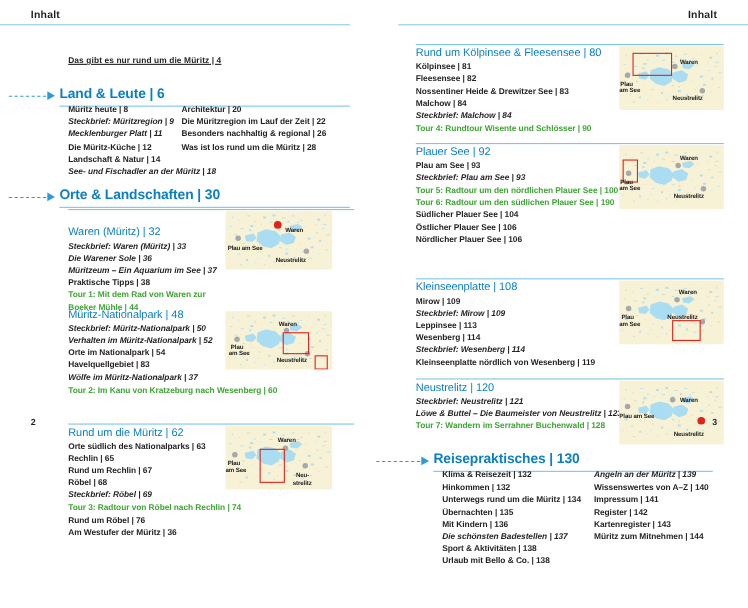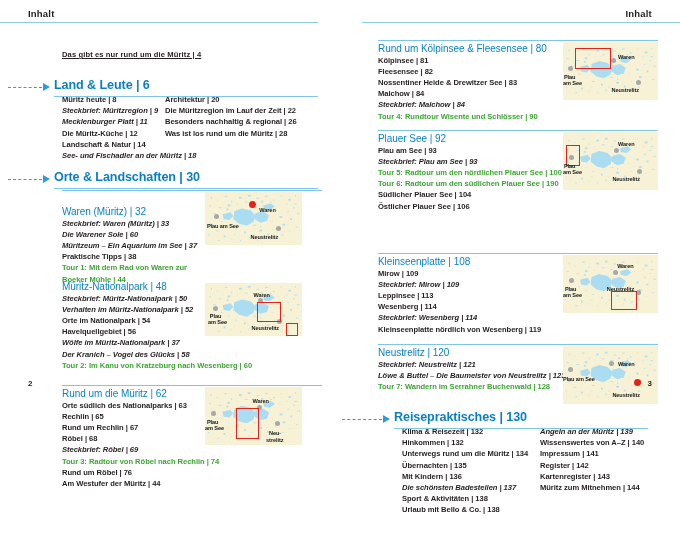--- a/index.html
+++ b/index.html
@@ -126,21 +126,21 @@
     <div class="arrow"></div>
     <div class="bigsec-title">Orte &amp; Landschaften | 30</div>
     <div class="bigsec-rule" style="width:264px;"></div>
   </div>
 
   <div class="block" id="blk-waren" style="left:62px;top:190px;width:260px;">
       <div class="block-rule" style="width: 260px;"></div>
       <div class="subhead" style="margin-top: 16px;">Waren (Müritz) | 32</div>
       <ul class="toc">
         <li class="it">Steckbrief: Waren (Müritz) | 33</li>
-        <li class="it">Die Warener Sole | 60</li>
+        <li class="it">Die Warener Sole | 36</li>
         <li class="it">Müritzeum – Ein Aquarium im See | 37</li>
         <li class="">Praktische Tipps | 38</li>
         <li class="tour">Tour 1: Mit dem Rad von Waren zur</li>
         <li class="tour">Boeker Mühle | 44</li>
       </ul>
       <div class="thumb" style="left: 143px; top: 2px; width: 97px; height: 53px;">
         <svg viewBox="0 0 100 55" width="97" height="53">
           <rect width="100" height="55" fill="#f7f2d6"></rect>
           <rect x="6" y="5" width="0.9" height="1.9" fill="#aadcf2" opacity="0.85"></rect>
           <rect x="12" y="8" width="0.9" height="0.9" fill="#aadcf2" opacity="0.85"></rect>
@@ -213,23 +213,22 @@
         <div class="mlabel" style="left: 1.94px; top: 30.8364px;">Plau am See</div>
         <div class="mlabel" style="left: 45.59px; top: 42.4px;">Neustrelitz</div>
       </div>
     </div>
   <div class="block" id="blk-np" style="left:62px;top:281px;width:260px;">
       <div class="subhead" style="margin-top: 0px;">Müritz-Nationalpark | 48</div>
       <ul class="toc">
         <li class="it">Steckbrief: Müritz-Nationalpark | 50</li>
         <li class="it">Verhalten im Müritz-Nationalpark | 52</li>
         <li class="">Orte im Nationalpark | 54</li>
-        <li class="">Havelquellgebiet | 56</li>
+        <li class="">Havelquellgebiet | 83</li>
         <li class="it">Wölfe im Müritz-Nationalpark | 37</li>
-        <li class="it">Der Kranich – Vogel des Glücks | 58</li>
         <li class="tour">Tour 2: Im Kanu von Kratzeburg nach Wesenberg | 60</li>
       </ul>
       <div class="thumb" style="left: 143px; top: 2px; width: 97px; height: 53px;">
         <svg viewBox="0 0 100 55" width="97" height="53">
           <rect width="100" height="55" fill="#f7f2d6"></rect>
           <rect x="6" y="5" width="0.9" height="1.9" fill="#aadcf2" opacity="0.85"></rect>
           <rect x="12" y="8" width="0.9" height="0.9" fill="#aadcf2" opacity="0.85"></rect>
           <rect x="20" y="4" width="2.9" height="0.9" fill="#aadcf2" opacity="0.85"></rect>
           <rect x="27" y="9" width="0.9" height="1.9" fill="#aadcf2" opacity="0.85"></rect>
           <rect x="35" y="5" width="2.9" height="1.9" fill="#aadcf2" opacity="0.85"></rect>
@@ -307,21 +306,21 @@
       <div class="block-rule" style="width: 260px;"></div>
       <div class="subhead" style="margin-top: 3px;">Rund um die Müritz | 62</div>
       <ul class="toc">
         <li class="">Orte südlich des Nationalparks | 63</li>
         <li class="">Rechlin | 65</li>
         <li class="">Rund um Rechlin | 67</li>
         <li class="">Röbel | 68</li>
         <li class="it">Steckbrief: Röbel | 69</li>
         <li class="tour">Tour 3: Radtour von Röbel nach Rechlin | 74</li>
         <li class="">Rund um Röbel | 76</li>
-        <li class="">Am Westufer der Müritz | 44</li>
+        <li class="">Am Westufer der Müritz | 36</li>
       </ul>
       <div class="thumb" style="left: 143px; top: 2px; width: 97px; height: 58px;">
         <svg viewBox="0 0 100 55" width="97" height="58">
           <rect width="100" height="55" fill="#f7f2d6"></rect>
           <rect x="6" y="5" width="0.9" height="1.9" fill="#aadcf2" opacity="0.85"></rect>
           <rect x="12" y="8" width="0.9" height="0.9" fill="#aadcf2" opacity="0.85"></rect>
           <rect x="20" y="4" width="2.9" height="0.9" fill="#aadcf2" opacity="0.85"></rect>
           <rect x="27" y="9" width="0.9" height="1.9" fill="#aadcf2" opacity="0.85"></rect>
           <rect x="35" y="5" width="2.9" height="1.9" fill="#aadcf2" opacity="0.85"></rect>
           <rect x="44" y="3" width="2.9" height="1.9" fill="#aadcf2" opacity="0.85"></rect>
@@ -494,20 +493,21 @@
   <div class="block" id="blk-plau" style="left:38px;top:130px;width:280px;">
       <div class="block-rule" style="width: 280px;"></div>
       <div class="subhead" style="margin-top: 3px;">Plauer See | 92</div>
       <ul class="toc">
         <li class="">Plau am See | 93</li>
         <li class="it">Steckbrief: Plau am See | 93</li>
         <li class="tour">Tour 5: Radtour um den nördlichen Plauer See | 100</li>
         <li class="tour">Tour 6: Radtour um den südlichen Plauer See | 190</li>
         <li class="">Südlicher Plauer See | 104</li>
         <li class="">Östlicher Plauer See | 106</li>
+        <li class="">Nördlicher Plauer See | 106</li>
       </ul>
       <div class="thumb" style="left: 185px; top: 2px; width: 95px; height: 58px;">
         <svg viewBox="0 0 100 55" width="95" height="58">
           <rect width="100" height="55" fill="#f7f2d6"></rect>
           <rect x="6" y="5" width="0.9" height="1.9" fill="#aadcf2" opacity="0.85"></rect>
           <rect x="12" y="8" width="0.9" height="0.9" fill="#aadcf2" opacity="0.85"></rect>
           <rect x="20" y="4" width="2.9" height="0.9" fill="#aadcf2" opacity="0.85"></rect>
           <rect x="27" y="9" width="0.9" height="1.9" fill="#aadcf2" opacity="0.85"></rect>
           <rect x="35" y="5" width="2.9" height="1.9" fill="#aadcf2" opacity="0.85"></rect>
           <rect x="44" y="3" width="2.9" height="1.9" fill="#aadcf2" opacity="0.85"></rect>

